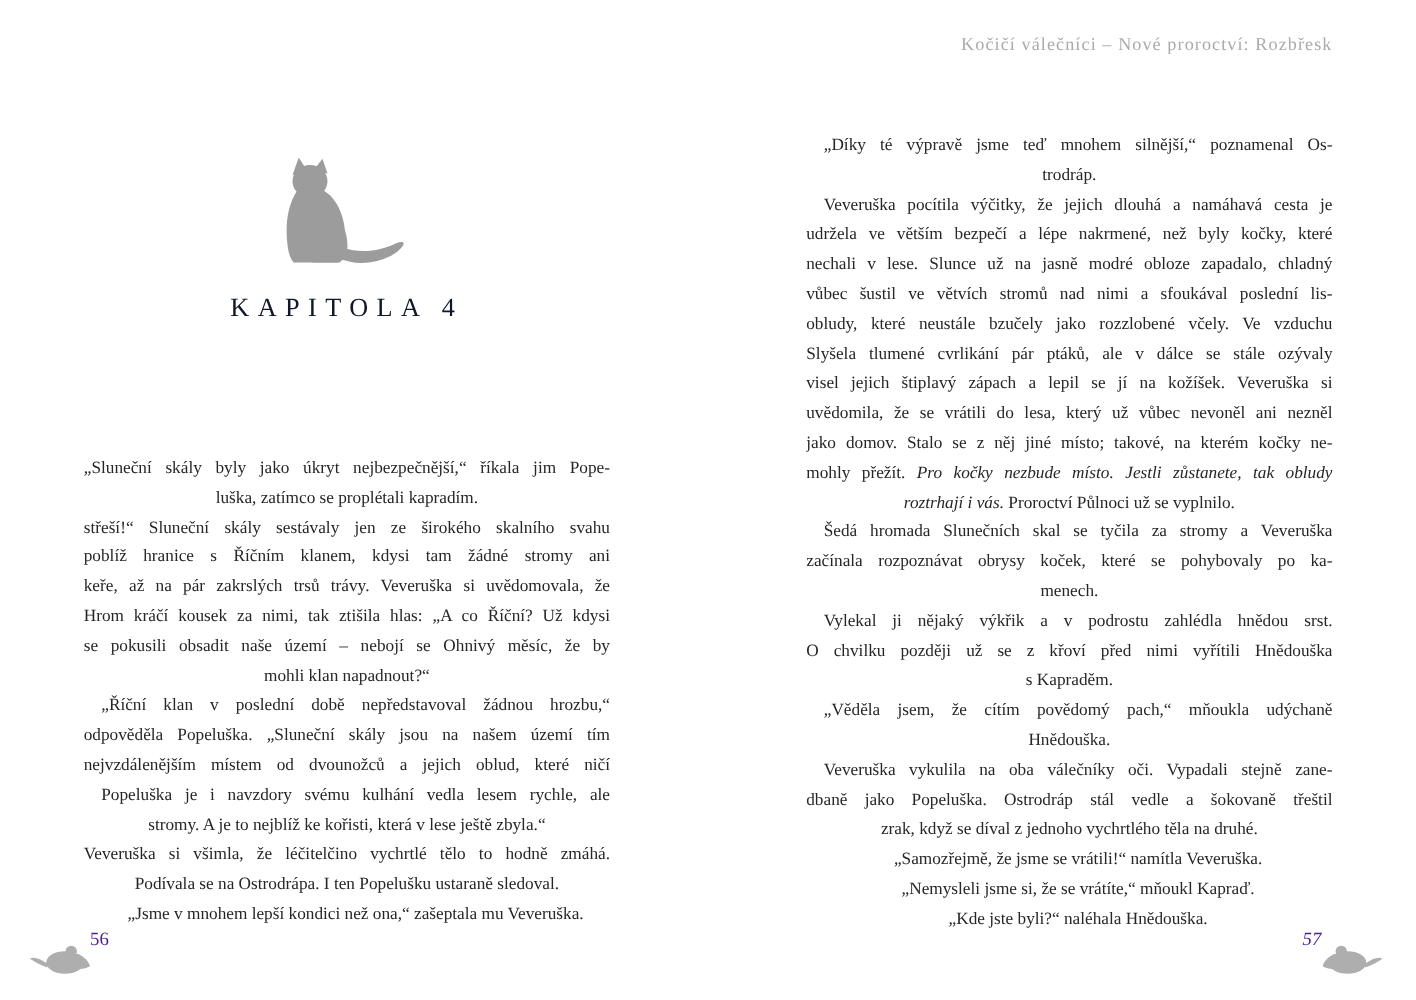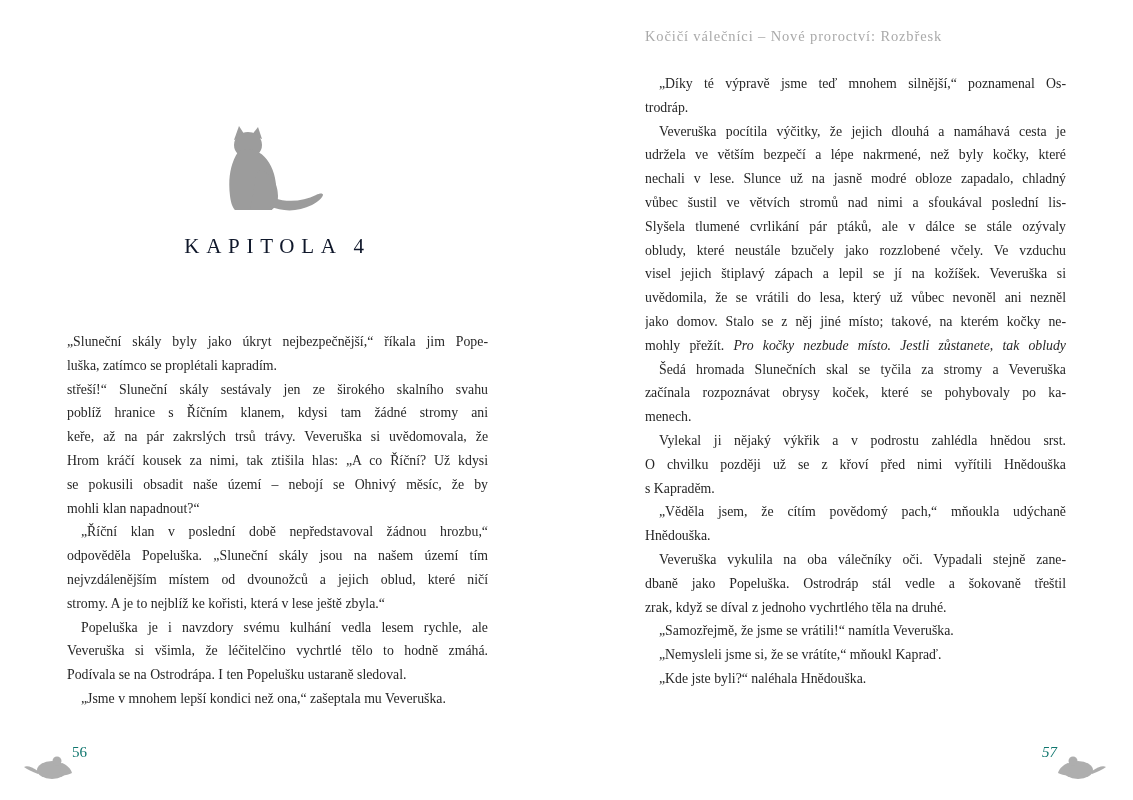--- a/index.html
+++ b/index.html
@@ -3,44 +3,44 @@
 <meta charset="utf-8">
 <style>
   html,body{margin:0;padding:0;}
   body{
     width:1133px;height:800px;position:relative;background:#ffffff;
     font-family:"Liberation Serif","DejaVu Serif",serif;
     color:#2b2b2b;overflow:hidden;
   }
   .running-title{
     position:absolute;top:28px;left:645px;width:421px;
-    text-align:left;font-size:14.5px;letter-spacing:0.06em;color:#aaaaaa;
+    text-align:right;font-size:14.5px;letter-spacing:0.06em;color:#aaaaaa;
   }
   .cat-ornament{
     position:absolute;top:126px;left:220px;width:104px;height:90px;
   }
   .chapter-heading{
     position:absolute;top:234px;left:67px;width:421px;
     text-align:center;font-size:21px;letter-spacing:0.32em;color:#0f172a;
   }
   .text-col{
-    position:absolute;width:421px;font-size:13.8px;color:#262626;
+    position:absolute;width:421px;font-size:13.8px;color:#262626;margin-top:32px;
   }
   #left-body{left:67px;top:330px;}
   #right-body{left:645px;top:72px;}
   .line{
     height:23.8px;line-height:23.8px;overflow:hidden;
-    text-align:left;white-space:normal;
+    text-align:center;white-space:normal;
   }
   .line.just{text-align:justify;}
   .line.just::after{content:"";display:inline-block;width:100%;height:0;}
   .line.indent{text-indent:14px;}
   .line i{font-style:italic;}
   .page-number{
-    position:absolute;font-size:15px;color:#0f766e;
+    position:absolute;font-size:15px;color:#4c1d95;
   }
   #page-num-left{left:72px;top:744px;}
   #page-num-right{left:1042px;top:744px;font-style:italic;}
   .mouse{position:absolute;width:48px;height:26px;}
   #mouse-left{left:24px;top:755px;}
   #mouse-right{left:1058px;top:755px;transform:scaleX(-1);}
 </style>
 </head>
 <body>
 
@@ -71,40 +71,41 @@
     <div class="line"><span>luška, zatímco se proplétali kapradím.</span></div>
     <div class="line just"><span>střeší!“ Sluneční skály sestávaly jen ze širokého skalního svahu</span></div>
     <div class="line just"><span>poblíž hranice s Říčním klanem, kdysi tam žádné stromy ani</span></div>
     <div class="line just"><span>keře, až na pár zakrslých trsů trávy. Veveruška si uvědomovala, že</span></div>
     <div class="line just"><span>Hrom kráčí kousek za nimi, tak ztišila hlas: „A co Říční? Už kdysi</span></div>
     <div class="line just"><span>se pokusili obsadit naše území – nebojí se Ohnivý měsíc, že by</span></div>
     <div class="line"><span>mohli klan napadnout?“</span></div>
     <div class="line indent just"><span>„Říční klan v poslední době nepředstavoval žádnou hrozbu,“</span></div>
     <div class="line just"><span>odpověděla Popeluška. „Sluneční skály jsou na našem území tím</span></div>
     <div class="line just"><span>nejvzdálenějším místem od dvounožců a jejich oblud, které ničí</span></div>
+    <div class="line indent just"><span>Popeluška je i navzdory svému kulhání vedla lesem rychle, ale</span></div>
     <div class="line"><span>stromy. A je to nejblíž ke kořisti, která v lese ještě zbyla.“</span></div>
-    <div class="line indent just"><span>Popeluška je i navzdory svému kulhání vedla lesem rychle, ale</span></div>
     <div class="line just"><span>Veveruška si všimla, že léčitelčino vychrtlé tělo to hodně zmáhá.</span></div>
     <div class="line"><span>Podívala se na Ostrodrápa. I ten Popelušku ustaraně sledoval.</span></div>
     <div class="line indent"><span>„Jsme v mnohem lepší kondici než ona,“ zašeptala mu Veveruška.</span></div>
   </div>
 
 <div id="right-body" class="text-col">
     <div class="line indent just"><span>„Díky té výpravě jsme teď mnohem silnější,“ poznamenal Os-</span></div>
     <div class="line"><span>trodráp.</span></div>
     <div class="line indent just"><span>Veveruška pocítila výčitky, že jejich dlouhá a namáhavá cesta je</span></div>
     <div class="line just"><span>udržela ve větším bezpečí a lépe nakrmené, než byly kočky, které</span></div>
     <div class="line just"><span>nechali v lese. Slunce už na jasně modré obloze zapadalo, chladný</span></div>
     <div class="line just"><span>vůbec šustil ve větvích stromů nad nimi a sfoukával poslední lis-</span></div>
+    <div class="line just"><span>obludy, které neustále bzučely jako rozzlobené včely. Ve vzduchu</span></div>
     <div class="line just"><span>Slyšela tlumené cvrlikání pár ptáků, ale v dálce se stále ozývaly</span></div>
-    <div class="line just"><span>obludy, které neustále bzučely jako rozzlobené včely. Ve vzduchu</span></div>
     <div class="line just"><span>visel jejich štiplavý zápach a lepil se jí na kožíšek. Veveruška si</span></div>
     <div class="line just"><span>uvědomila, že se vrátili do lesa, který už vůbec nevoněl ani nezněl</span></div>
     <div class="line just"><span>jako domov. Stalo se z něj jiné místo; takové, na kterém kočky ne-</span></div>
     <div class="line just"><span>mohly přežít. </span><i>Pro kočky nezbude místo. Jestli zůstanete, tak obludy</i></div>
+    <div class="line"><i>roztrhají i vás.</i><span> Proroctví Půlnoci už se vyplnilo.</span></div>
     <div class="line indent just"><span>Šedá hromada Slunečních skal se tyčila za stromy a Veveruška</span></div>
     <div class="line just"><span>začínala rozpoznávat obrysy koček, které se pohybovaly po ka-</span></div>
     <div class="line"><span>menech.</span></div>
     <div class="line indent just"><span>Vylekal ji nějaký výkřik a v podrostu zahlédla hnědou srst.</span></div>
     <div class="line just"><span>O chvilku později už se z křoví před nimi vyřítili Hnědouška</span></div>
     <div class="line"><span>s Kapraděm.</span></div>
     <div class="line indent just"><span>„Věděla jsem, že cítím povědomý pach,“ mňoukla udýchaně</span></div>
     <div class="line"><span>Hnědouška.</span></div>
     <div class="line indent just"><span>Veveruška vykulila na oba válečníky oči. Vypadali stejně zane-</span></div>
     <div class="line just"><span>dbaně jako Popeluška. Ostrodráp stál vedle a šokovaně třeštil</span></div>

